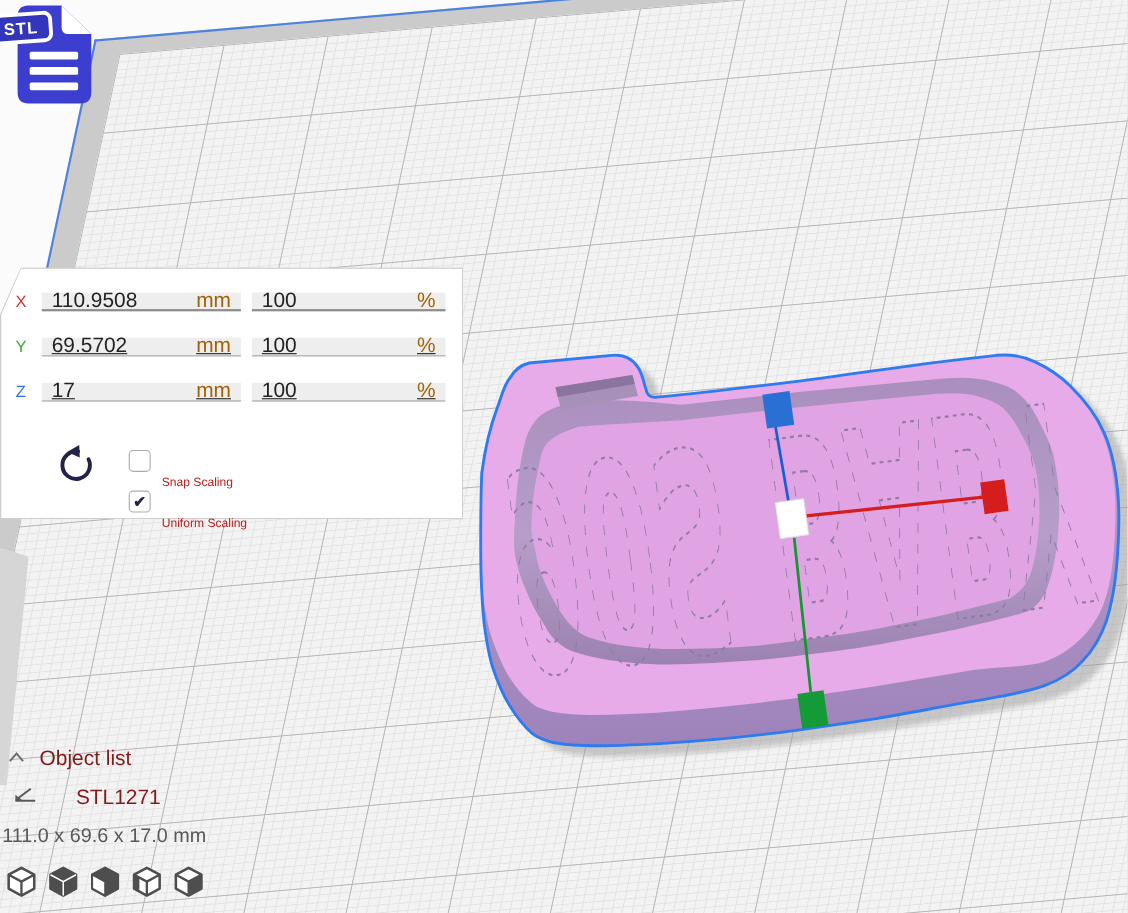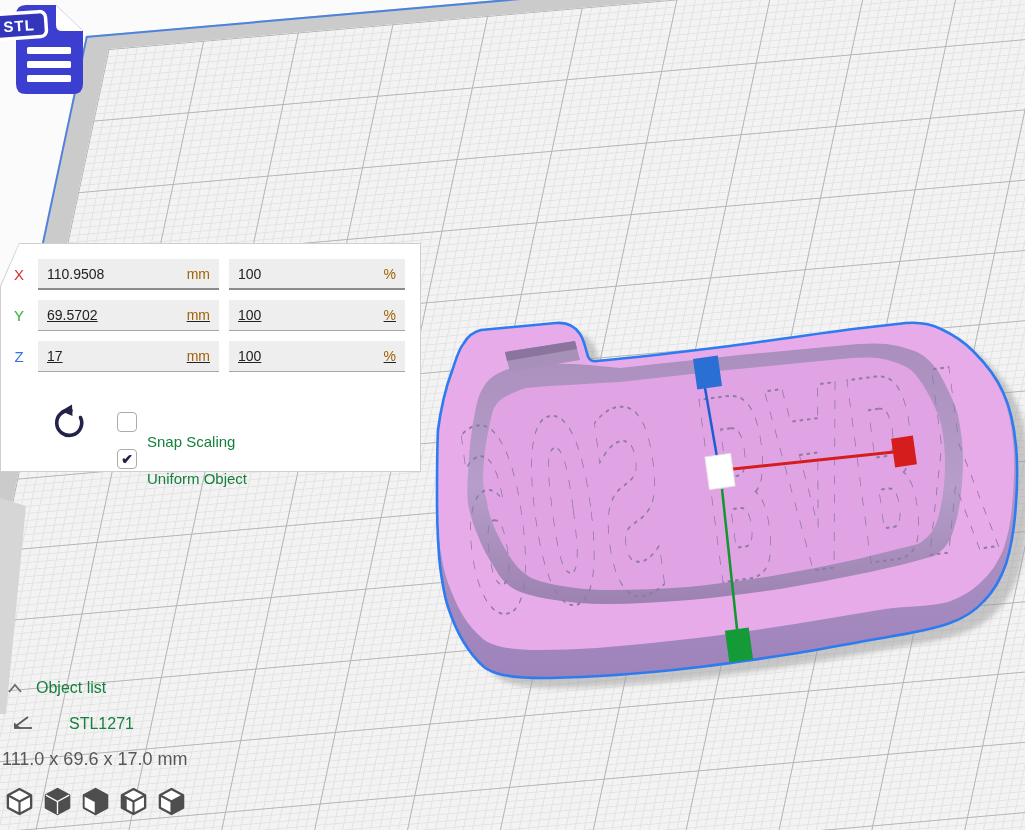--- a/index.html
+++ b/index.html
@@ -44,41 +44,41 @@
   .scale-panel{position:absolute;left:0;top:243px;width:421px;height:229px;z-index:7;}
   .panel-border{position:absolute;inset:0;background:#cfcfcf;
     clip-path:polygon(19px 0,100% 0,100% 100%,0 100%,0 43px);}
   .panel-bg{position:absolute;inset:1px;background:#ffffff;
     clip-path:polygon(18.3px 0,100% 0,100% 100%,0 100%,0 42.3px);}
   .panel-content{position:absolute;inset:0;}
   .axis-row{position:absolute;left:0;height:31px;display:flex;align-items:center;}
   .axis-row.r0{top:16px;} .axis-row.r1{top:57px;} .axis-row.r2{top:98px;}
   .axis-label{width:38px;text-align:center;font-size:15px;}
   .field{
-    background:#eeeeee;height:31px;display:flex;align-items:center;
+    background:#eeeeee;height:17px;display:flex;align-items:center;
     justify-content:space-between;padding:0 9px;box-sizing:border-box;
-    font-size:14px;color:#222222;
+    font-size:19px;color:#222222;
   }
   .r0 .field{border-bottom:2px solid #8c8c8c;}
   .r1 .field,.r2 .field{border-bottom:1px solid #a6a6a6;text-decoration:underline;}
   .field.mm{width:181px;}
   .field.pct{width:176px;margin-left:10px;text-align:center;}
   .unit{color:#a16207;}
   .reset-btn{position:absolute;left:48px;top:158px;width:40px;height:42px;
     background:transparent;border:none;padding:0;cursor:pointer;}
   .check-row{position:absolute;left:117px;display:flex;align-items:center;gap:10px;}
   .check-row.snap{top:150px;} .check-row.uniform{top:187px;}
   .checkbox{
     width:20px;height:20px;border:1.5px solid #ababab;border-radius:4px;
     background:#ffffff;box-sizing:border-box;display:flex;align-items:center;
     justify-content:center;font-size:14px;font-weight:bold;color:#23234a;
   }
-  .check-label{font-size:15px;color:#15803d;margin-top:40px;}
-  
-  .objlist-text{position:absolute;font-size:16px;color:#15803d;z-index:5;}
+  .check-label{font-size:11px;color:#b91c1c;margin-top:40px;}
+  
+  .objlist-text{position:absolute;font-size:19px;color:#7f1d1d;z-index:5;}
   .chevron-wrap{position:absolute;left:7px;top:681px;z-index:5;}
   .obj-icon-wrap{position:absolute;left:11px;top:711px;z-index:5;}
   .dims{position:absolute;left:2px;top:749px;font-size:18px;color:#575757;z-index:5;}
   
   .view-buttons{position:absolute;left:4px;top:786px;display:flex;gap:7px;z-index:5;}
   .view-btn{width:31px;height:31px;padding:0;border:none;background:transparent;cursor:pointer;}
 </style>
 </head>
 <body>
 
@@ -200,21 +200,21 @@
       <div class="checkbox">
         <span></span>
       </div>
       <span class="check-label">Snap Scaling</span>
     </div>
 
     <div class="check-row uniform">
       <div class="checkbox">
         <span>✔</span>
       </div>
-      <span class="check-label">Uniform Object</span>
+      <span class="check-label">Uniform Scaling</span>
     </div>
 
   </div>
 </div>
 
 <div class="chevron-wrap">
   <svg width="16" height="14" viewBox="0 0 16 14">
     <polyline points="2,11 8,4 14,11" fill="none" stroke="#6e6e6e" stroke-width="1.8"></polyline>
   </svg>
 </div>

